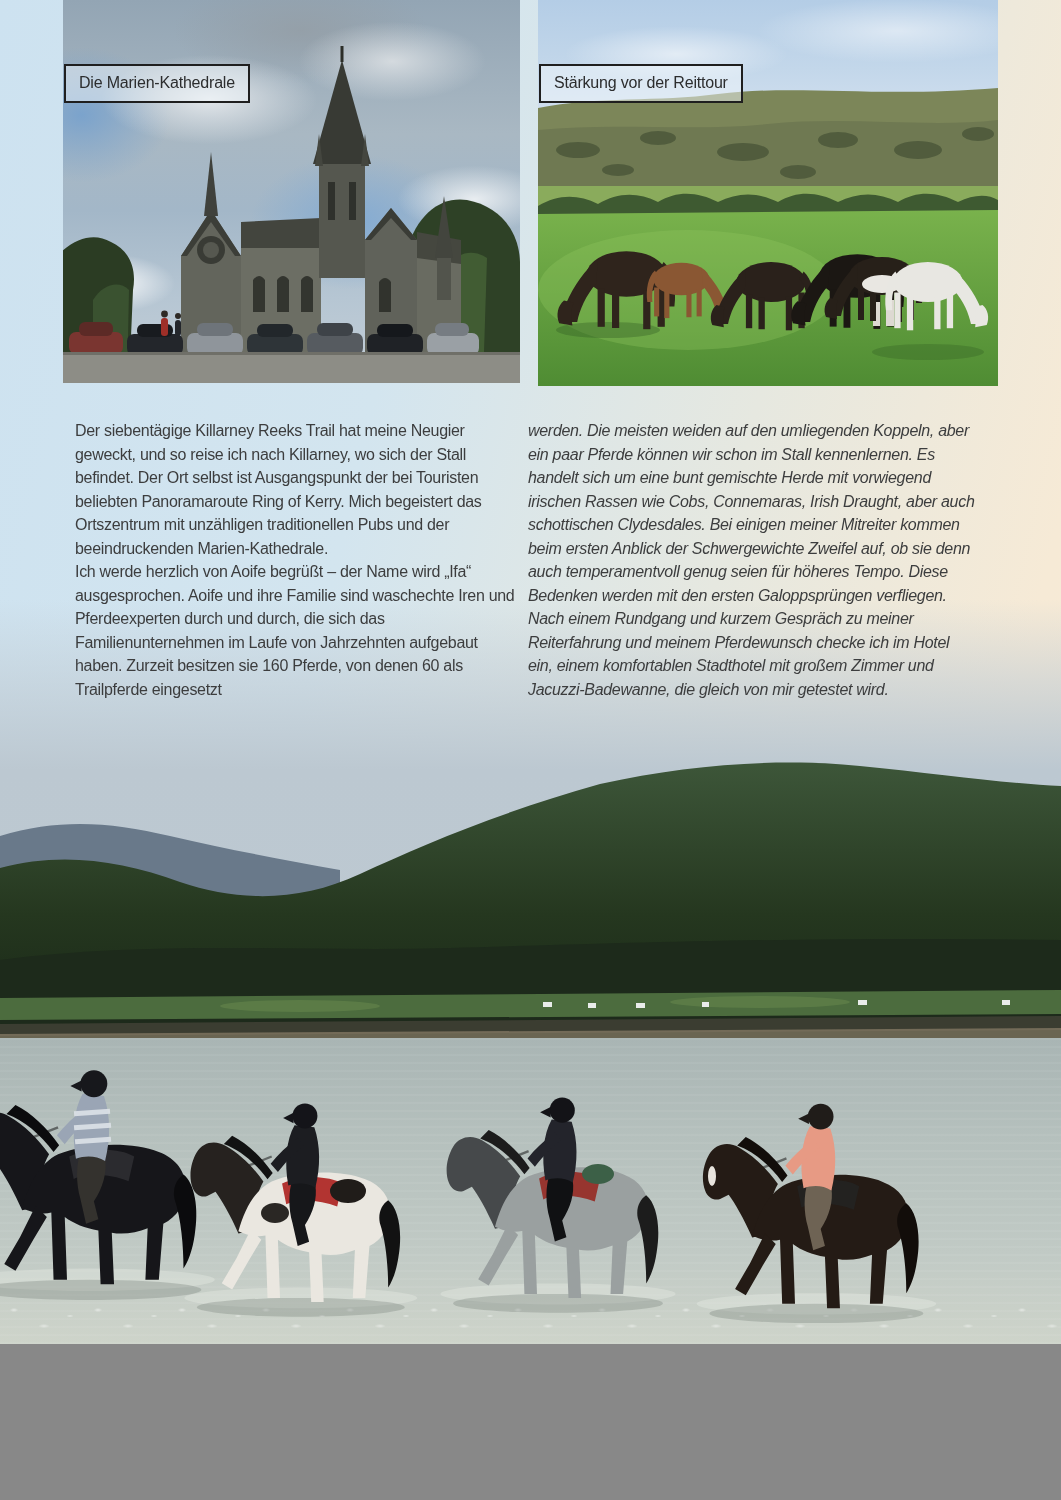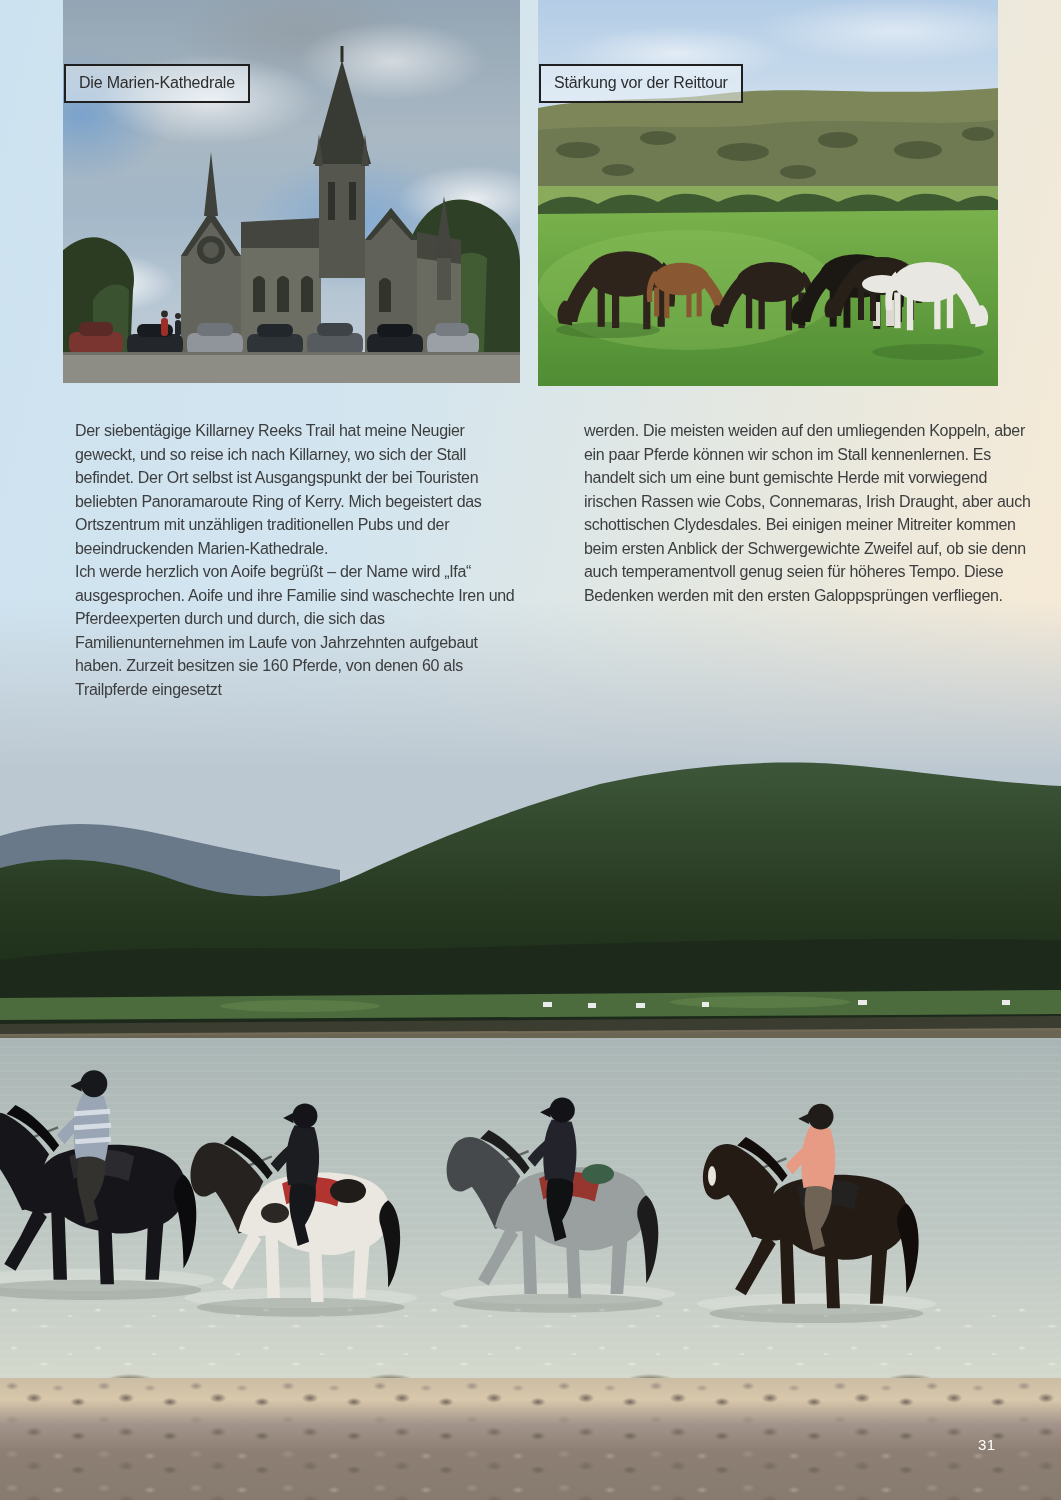--- a/index.html
+++ b/index.html
@@ -1,17 +1,17 @@
 <!DOCTYPE html>
 <html><head>
 <meta charset="utf-8">
 <style>
   html,body{margin:0;padding:0;background:#888;}
   .page{
-    position:relative; width:1061px; height:1500px; overflow:hidden;
+    position:relative; width:1061px; height:1344px; overflow:hidden;
     font-family:"Liberation Sans", sans-serif; color:#3c3d3e;
     background:linear-gradient(103deg,#cde2f0 0%,#d3e5ef 34%,#e6e8e0 62%,#f6ead6 86%,#f8ead4 100%);
   }
   
   .photo{position:absolute; overflow:hidden;}
   .photo-cathedral{
     left:63px; top:0; width:457px; height:383px;
     background:
       radial-gradient(95px 42px at 10% 74%, rgba(255,255,255,.95), rgba(255,255,255,0) 70%),
       radial-gradient(150px 62px at 32% 26%, rgba(232,235,238,.92), rgba(232,235,238,0) 72%),
@@ -34,21 +34,21 @@
     position:absolute; z-index:5;
     border:2px solid #1f1f1f; background:rgba(242,247,251,.5);
     padding:8px 13px 9px; font-size:16px; letter-spacing:-.2px; color:#2c2d2e;
     white-space:nowrap;
   }
   .label-left{left:64px; top:64px;}
   .label-right{left:539px; top:64px;}
   
   .col{position:absolute; top:407px; width:449px; z-index:4;margin-top:12px;}
   .col-left{left:75px;}
-  .col-right{left:584px;}
+  .col-right{left:528px;font-style:italic;}
   .col p{margin:0; font-size:16px; line-height:23.5px; letter-spacing:-.3px;}
   .col .subhead{margin:23px 0 0 0; font-style:italic; font-size:16px; line-height:23.5px;}
   
   .photo-bottom{
     position:absolute; left:0; top:600px; width:1061px; height:900px;
     background:linear-gradient(180deg, rgba(197,207,214,0) 0px, rgba(193,204,212,.55) 80px,
                #bcc8d1 170px, #c0cbd3 100%);
   }
   .mountains{position:absolute; left:0; top:140px; width:1061px; height:300px;}
   .water{
@@ -231,20 +231,21 @@
   <div class="photo-label label-right">
     <span>Stärkung vor der Reittour</span>
   </div>
 
   <div class="col col-left">
     <p>Der siebentägige Killarney Reeks Trail hat meine Neugier geweckt, und so reise ich nach Killarney, wo sich der Stall befindet. Der Ort selbst ist Ausgangspunkt der bei Touristen beliebten Panoramaroute Ring of Kerry. Mich begeistert das Ortszentrum mit unzähligen traditionellen Pubs und der beeindruckenden Marien-Kathedrale.</p>
     <p>Ich werde herzlich von Aoife begrüßt – der Name wird „Ifa“ ausgesprochen. Aoife und ihre Familie sind waschechte Iren und Pferdeexperten durch und durch, die sich das Familienunternehmen im Laufe von Jahrzehnten aufgebaut haben. Zurzeit besitzen sie 160 Pferde, von denen 60 als Trailpferde eingesetzt</p>
   </div>
   <div class="col col-right">
     <p>werden. Die meisten weiden auf den umliegenden Koppeln, aber ein paar Pferde können wir schon im Stall kennenlernen. Es handelt sich um eine bunt gemischte Herde mit vorwiegend irischen Rassen wie Cobs, Connemaras, Irish Draught, aber auch schottischen Clydesdales. Bei einigen meiner Mitreiter kommen beim ersten Anblick der Schwergewichte Zweifel auf, ob sie denn auch temperamentvoll genug seien für höheres Tempo. Diese Bedenken werden mit den ersten Galoppsprüngen verfliegen.</p>
+    <p>Nach einem Rundgang und kurzem Gespräch zu meiner Reiterfahrung und meinem Pferdewunsch checke ich im Hotel ein, einem komfortablen Stadthotel mit großem Zimmer und Jacuzzi-Badewanne, die gleich von mir getestet wird.</p>
   </div>
 
   <div class="photo-bottom">
 
     <svg class="mountains" viewBox="0 0 1061 300" preserveAspectRatio="none">
       <defs>
         <linearGradient id="gmount" x1="0" y1="0" x2="0" y2="1">
           <stop offset="0" stop-color="#3d5639"></stop>
             <stop offset=".55" stop-color="#25371f"></stop>
             <stop offset="1" stop-color="#182617"></stop>

